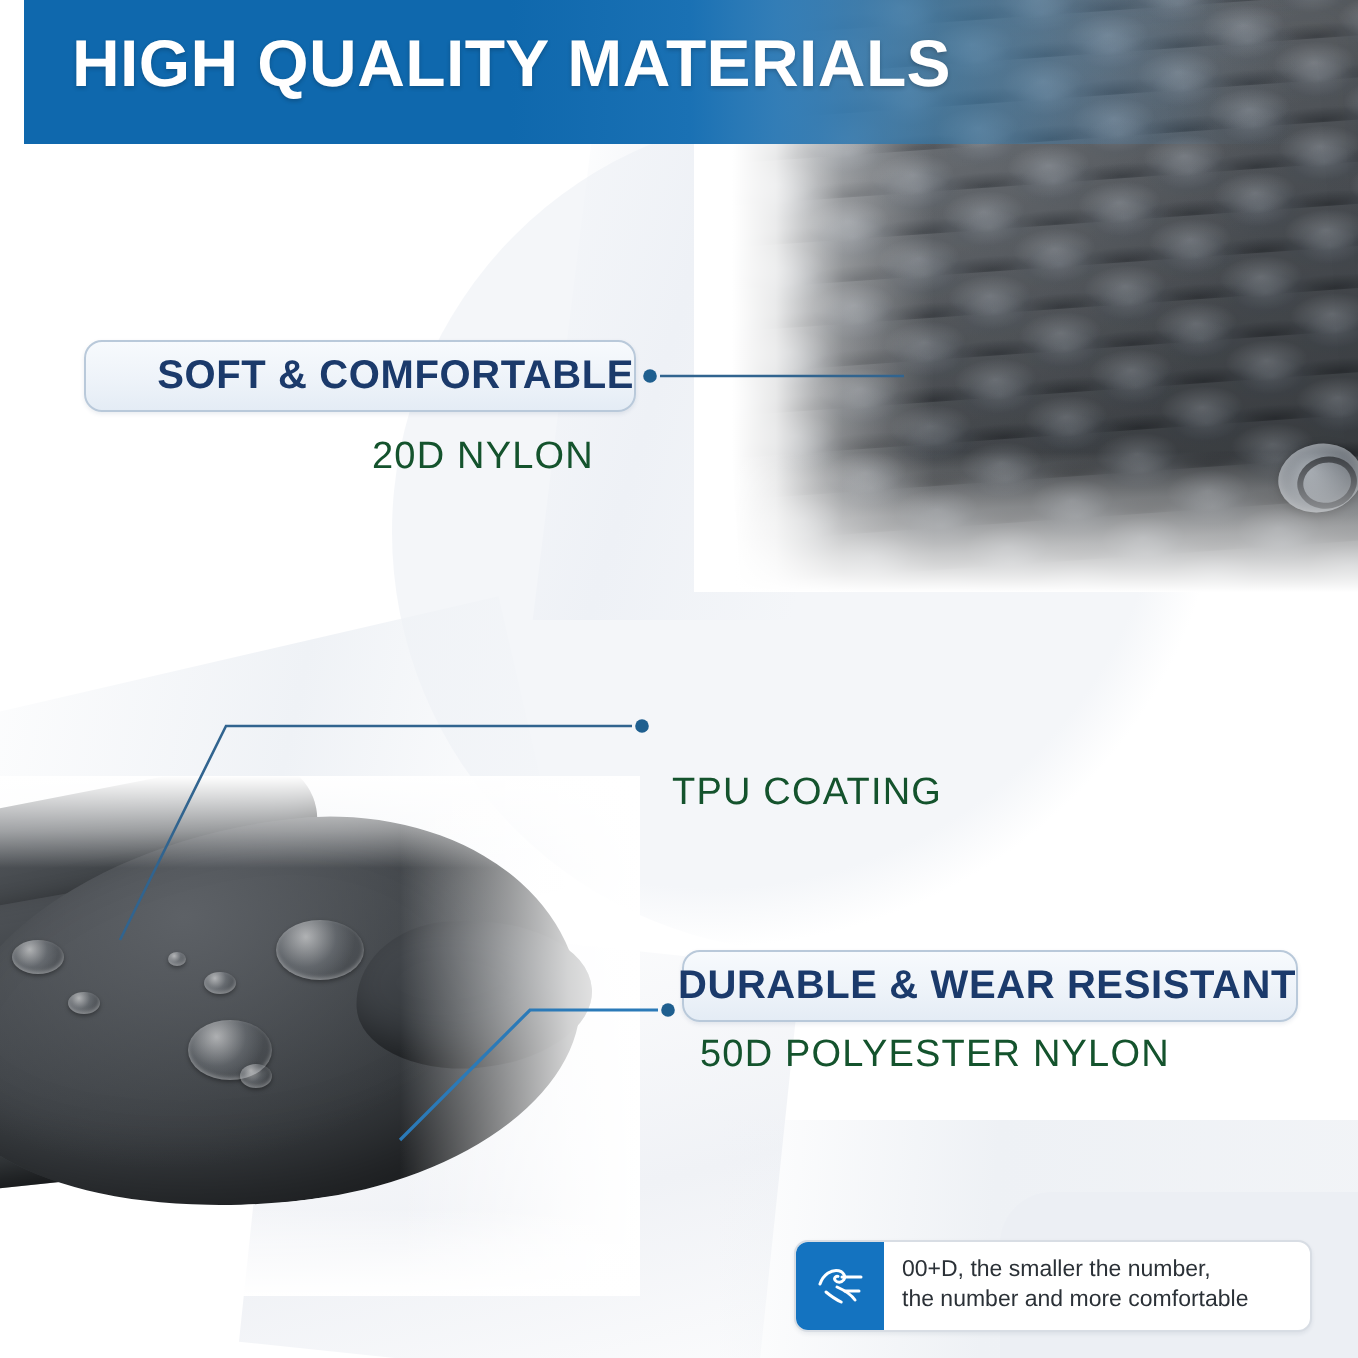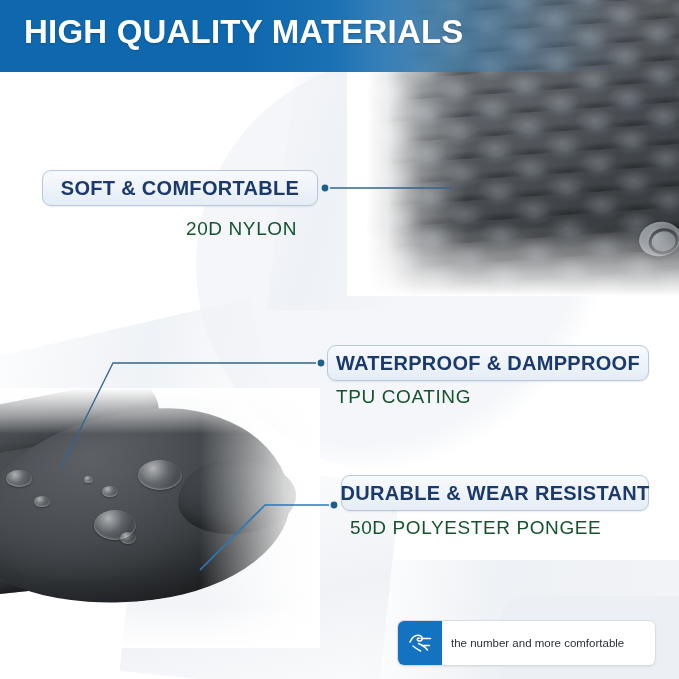--- a/index.html
+++ b/index.html
@@ -166,21 +166,21 @@
     position:absolute;left:0;top:0;width:100%;height:46px;
     background:linear-gradient(180deg,#ffffff 0%, rgba(255,255,255,.45) 60%, rgba(255,255,255,0) 100%);
   }
   .pad-bot .fadeBm{
     position:absolute;left:0;bottom:0;width:100%;height:44px;
     background:linear-gradient(0deg,#ffffff 0%, rgba(255,255,255,.45) 65%, rgba(255,255,255,0) 100%);
   }
 
   
   .banner{
-    position:absolute;left:0;top:0;width:640px;height:72px;
+    position:absolute;left:12px;top:0;width:640px;height:72px;
     background:linear-gradient(90deg,
         #0f68ad 0%, #0f68ad 38%, #1a71b4 52%,
         rgba(38,116,176,.88) 62%, rgba(52,122,172,.62) 72%,
         rgba(70,130,178,.30) 84%, rgba(90,140,180,.06) 94%, rgba(255,255,255,0) 100%);
   }
   .banner-title{
     position:absolute;left:24px;top:13px;
     color:#ffffff;
     font-size:33px;
     font-weight:bold;
@@ -191,21 +191,21 @@
   }
 
   
   .chip{
     position:absolute;
     box-sizing:border-box;
     border:1px solid #b9c9da;
     border-radius:9px;
     background:linear-gradient(180deg,#f7fafd 0%,#eef3f9 55%,#e4ecf5 100%);
     box-shadow:0 1px 2px rgba(40,70,110,.10);
-    display:flex;align-items:center;justify-content:center;
+    display:flex;align-items:center;justify-content:flex-end;
   }
   .chip span{
     color:#1b3a6b;
     font-weight:bold;
     font-size:20px;
     letter-spacing:.3px;
     white-space:nowrap;
     font-family:"Liberation Sans", sans-serif;
   }
   .sub{
@@ -304,38 +304,36 @@
 
   <div class="banner">
     <div class="banner-title">HIGH QUALITY MATERIALS</div>
   </div>
 
   <div class="chip" style="left:42px;top:170px;width:276px;height:36px;">
     <span>SOFT &amp; COMFORTABLE</span>
   </div>
   <div class="sub" style="left:186px;top:218px;">20D NYLON</div>
 
-  <div class="chip" style="left:327px;top:345px;width:322px;height:36px;">
-    <span>WATERPROOF &amp; DAMPPROOF</span>
-  </div>
   <div class="sub" style="left:336px;top:386px;text-align:right;">TPU COATING</div>
 
   <div class="chip" style="left:341px;top:475px;width:308px;height:36px;">
     <span>DURABLE &amp; WEAR RESISTANT</span>
   </div>
-  <div class="sub" style="left:350px;top:517px;">50D POLYESTER PONGEE</div>
+  <div class="sub" style="left:350px;top:517px;">50D POLYESTER NYLON</div>
 
   <div class="note">
     <div class="note-icon">
       <svg width="30" height="28" viewBox="0 0 30 28" fill="none">
         <path d="M5 13c1.6-4.6 5.6-7.4 9.4-6.6 2.6.6 3.6 3 2.4 4.6-1 1.4-3.2 1.4-4.2.2-.8-1 .2-2.4 1.4-2" stroke="#ffffff" stroke-width="1.5" stroke-linecap="round" fill="none"></path>
         <path d="M16 9.5h9.5" stroke="#ffffff" stroke-width="1.5" stroke-linecap="round"></path>
         <path d="M13.5 14.5c3.2 1.4 7 3.6 9 6.5" stroke="#ffffff" stroke-width="1.5" stroke-linecap="round" fill="none"></path>
         <path d="M17.5 16.5h7" stroke="#ffffff" stroke-width="1.5" stroke-linecap="round"></path>
         <path d="M8 17c2.4 2 5 3.8 7.6 5" stroke="#ffffff" stroke-width="1.5" stroke-linecap="round" fill="none"></path>
       </svg>
     </div>
     <div class="note-text">
+      <div>00+D, the smaller the number,</div>
       <div>the number and more comfortable</div>
     </div>
   </div>
 
 </div>
 
 </body></html>

